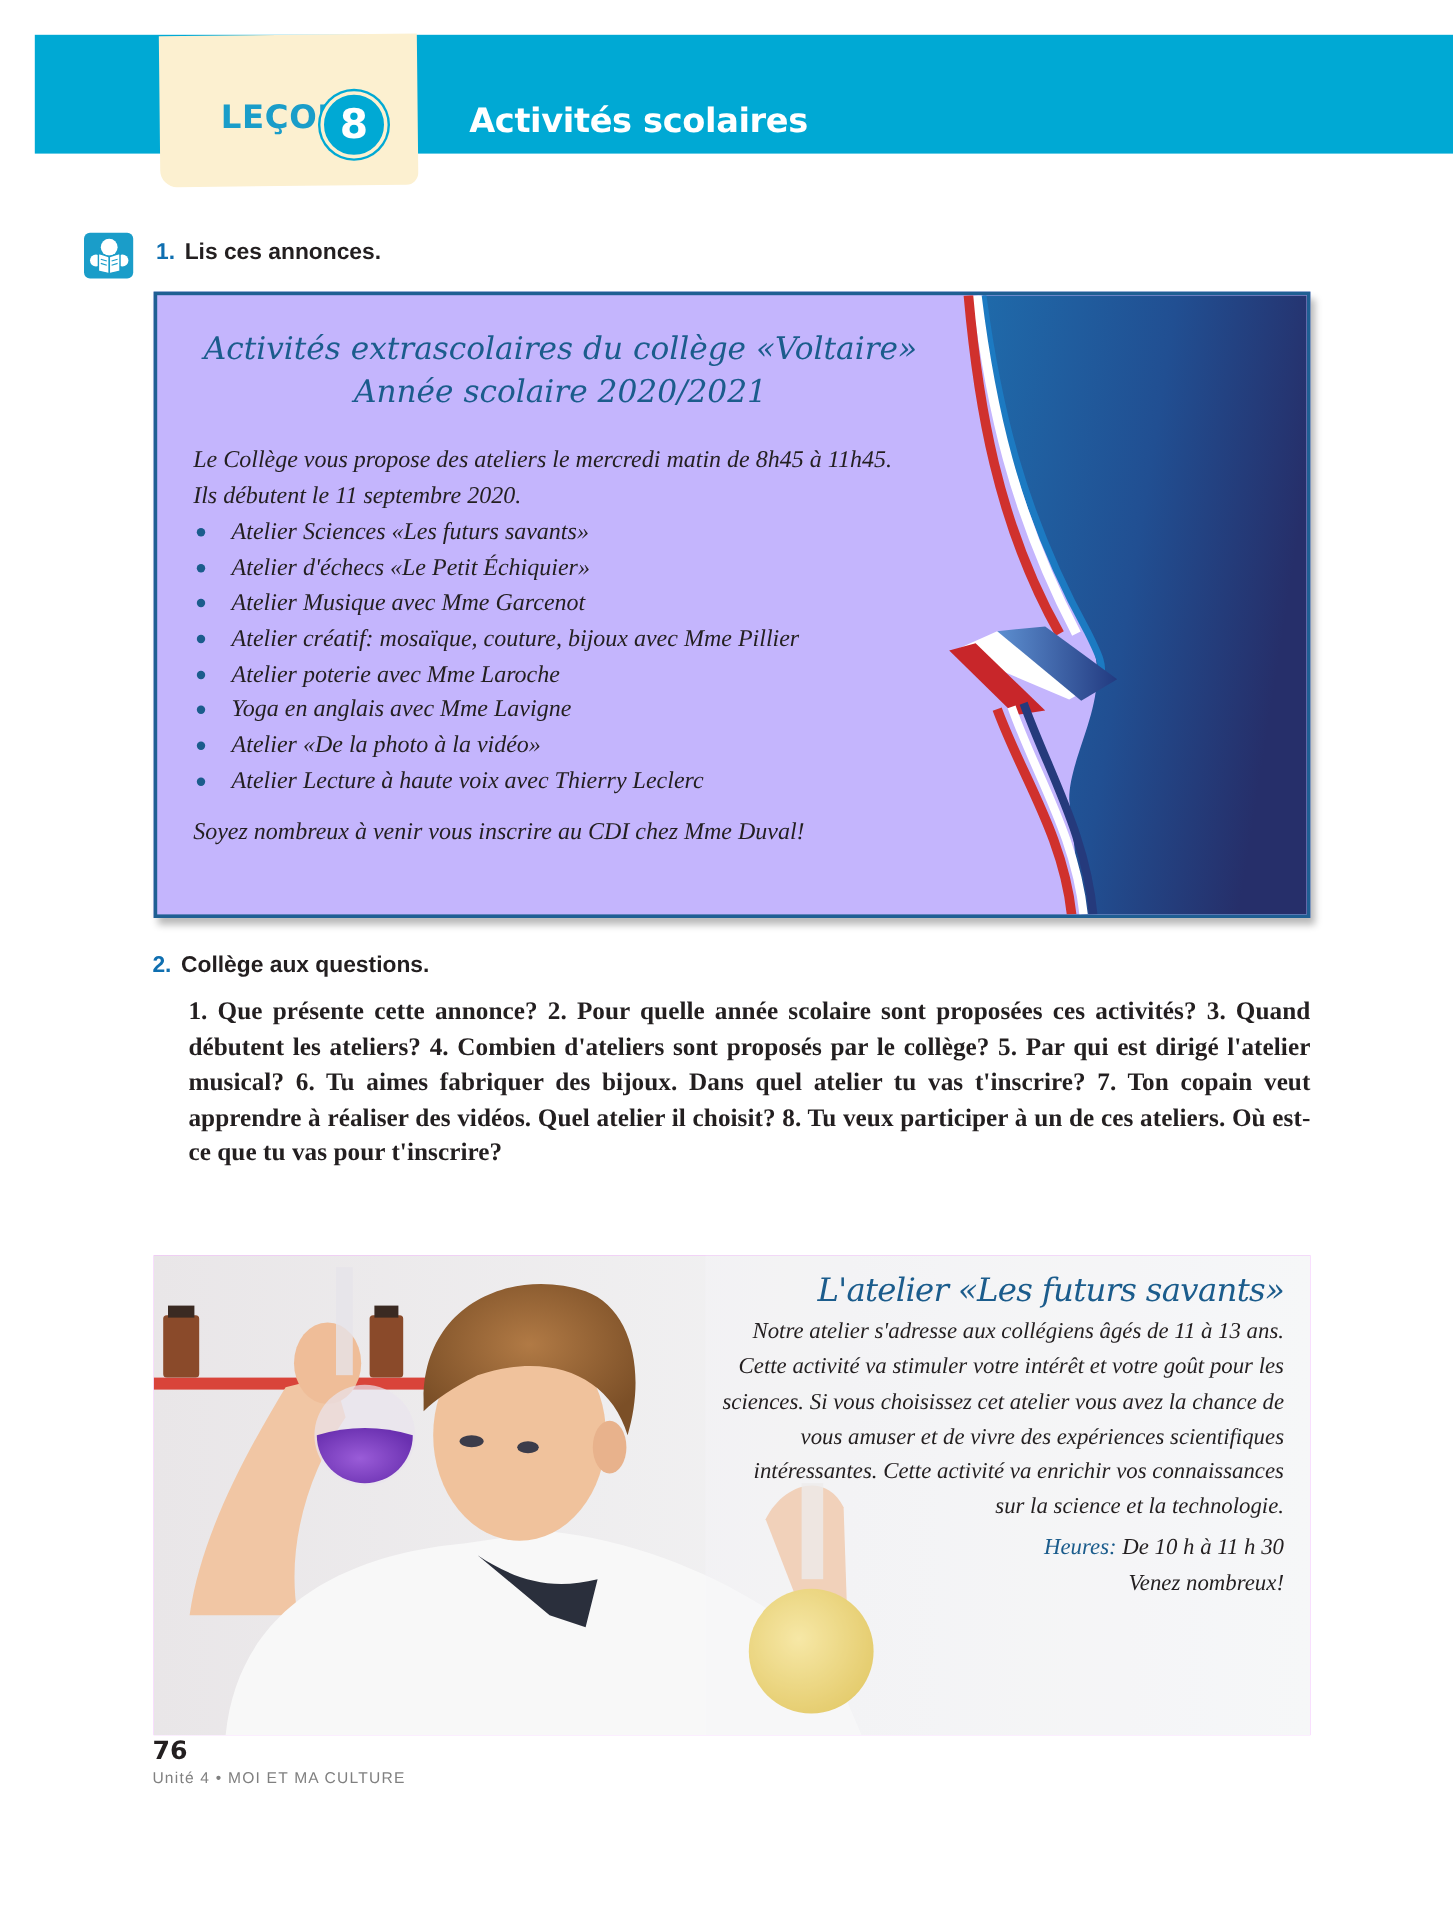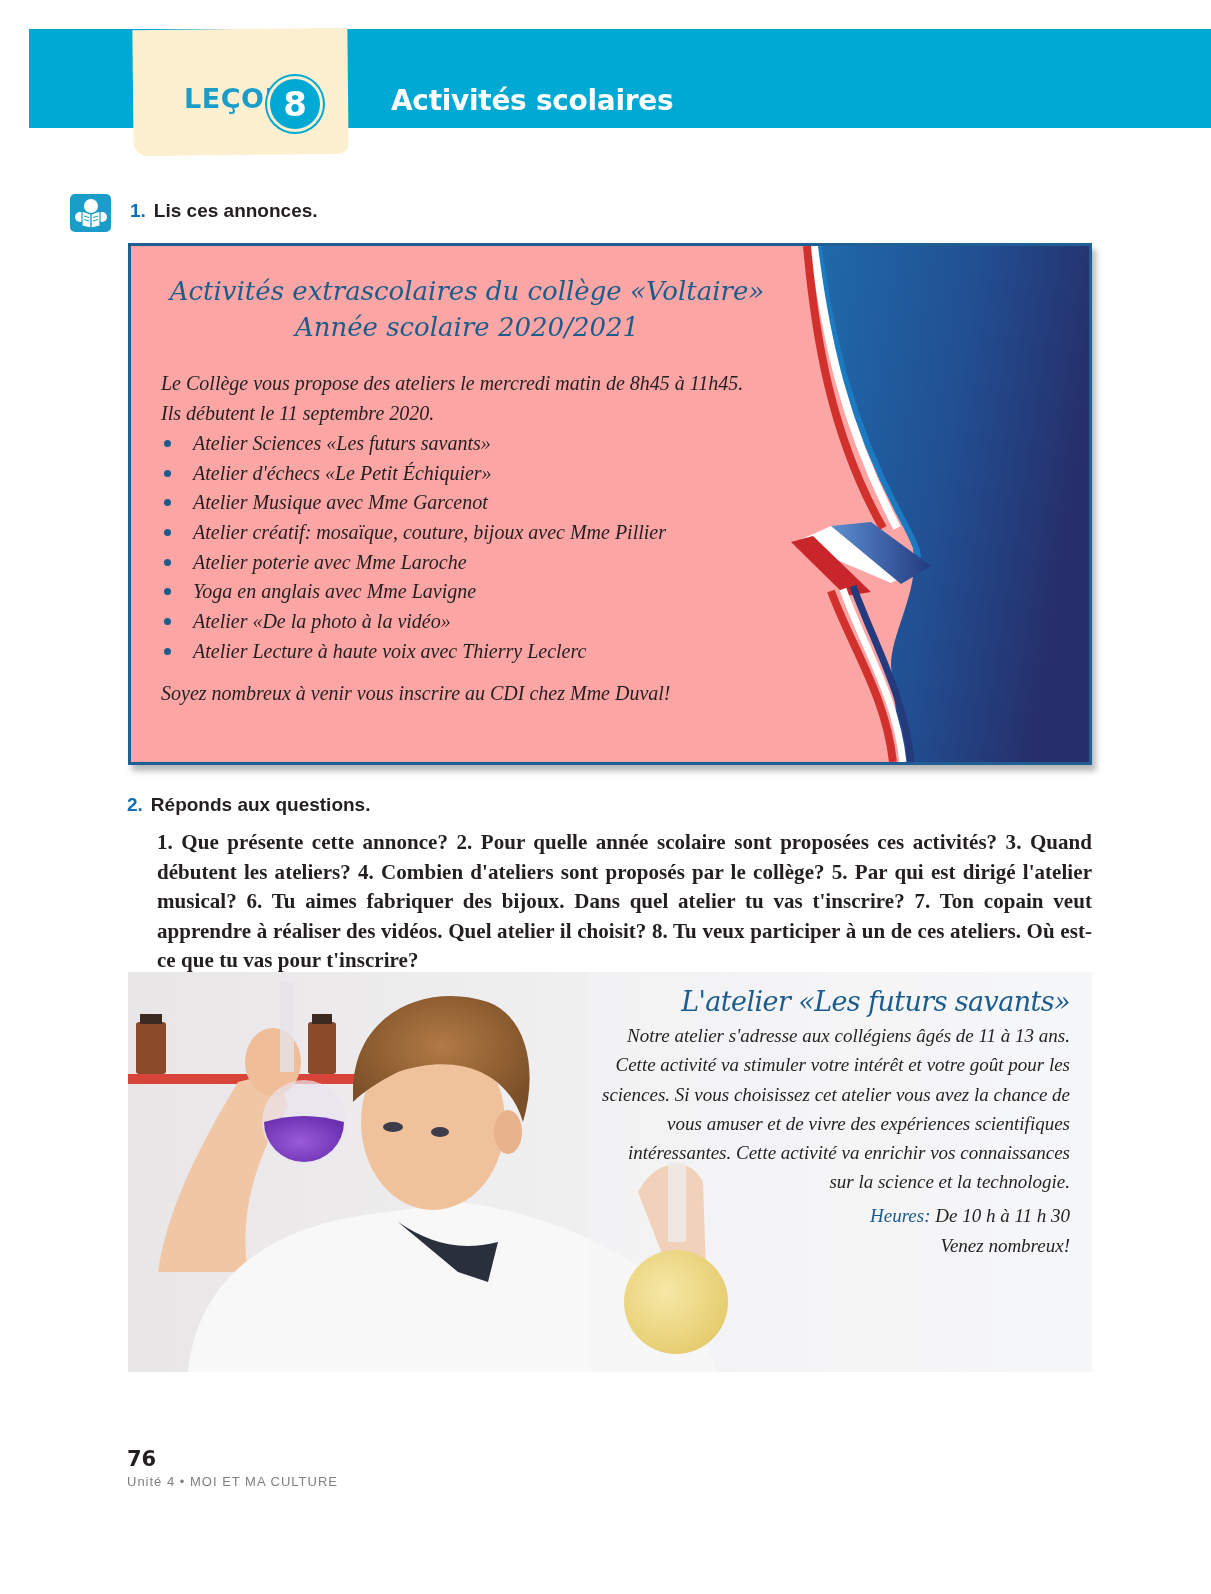--- a/index.html
+++ b/index.html
@@ -20,38 +20,38 @@
     font-size: 28px; color: #ffffff; letter-spacing: -0.3px; margin-top: 12px; }
 
   
   .ex-icon { position: absolute; left: 70px; top: 194px; width: 41px; height: 38px; background: #1a9dc9; border-radius: 5px;
     display: flex; align-items: center; justify-content: center; }
   .ex-head { position: absolute; font-weight: bold; font-size: 19px; color: #231f20; }
   .ex-head .num { color: #0f6fb0; margin-right: 8px; }
 
   
   .card { position: absolute; left: 128px; top: 243px; width: 964px; height: 522px; border: 3px solid #1f5f93;
-    background: #fca5a5; box-shadow: 4px 6px 6px rgba(0,0,0,0.28); overflow: hidden; }
+    background: #c4b5fd; box-shadow: 4px 6px 6px rgba(0,0,0,0.28); overflow: hidden; }
   .card-bg { position: absolute; left: 0; top: 0; width: 100%; height: 100%; }
   .card-title { position: absolute; left: 0; width: 672px; text-align: center; font-family: "DejaVu Serif", serif;
     font-style: italic; font-size: 26px; color: #1b5c8c; }
   .card-body { position: absolute; left: 30px; top: 122px; font-family: "Liberation Serif", serif; font-style: italic;
     font-size: 20px; color: #231f20; line-height: 30px; }
   .card-list { list-style: none; margin-top: 0; }
   .card-list li { position: relative; padding-left: 32px; height: 29.7px; }
   .card-list li::before { content: ""; position: absolute; left: 3px; top: 12px; width: 7px; height: 7px;
     border-radius: 50%; background: #1b5c8c; }
   .card-footer { margin-top: 12px; }
 
   
   .questions { position: absolute; left: 157px; top: 828px; width: 935px; font-family: "Liberation Serif", serif;
     font-size: 21px; line-height: 29.5px; color: #231f20; text-align: justify; font-weight: bold; letter-spacing: 0.05px; }
 
   
-  .photo { position: absolute; left: 128px; top: 972px; width: 964px; height: 400px; overflow: hidden; background: #f0abfc; }
+  .photo { position: absolute; left: 128px; top: 1046px; width: 964px; height: 400px; overflow: hidden; background: #f0abfc; }
   .photo svg { position: absolute; left: 0; top: 0; }
   .photo-text { position: absolute; right: 22px; top: 14px; width: 470px; text-align: right;
     font-family: "Liberation Serif", serif; font-style: italic; color: #231f20; }
   .photo-title { font-family: "DejaVu Serif", serif; font-size: 27px; color: #1b5c8c; margin-bottom: 4px; letter-spacing: -0.6px; }
   .photo-para { font-size: 19px; line-height: 29.3px; }
   .photo-info { font-size: 19px; line-height: 30px; margin-top: 4px; }
   .blue { color: #1b5c8c; }
 
   
   .page-num { position: absolute; left: 127px; top: 1447px; font-family: "DejaVu Sans", sans-serif; font-weight: bold;
@@ -121,21 +121,21 @@
       <li>Atelier poterie avec Mme Laroche</li>
       <li>Yoga en anglais avec Mme Lavigne</li>
       <li>Atelier «De la photo à la vidéo»</li>
       <li>Atelier Lecture à haute voix avec Thierry Leclerc</li>
     </ul>
     <div class="card-footer">Soyez nombreux à venir vous inscrire au CDI chez Mme Duval!</div>
   </div>
 </div>
 
 <div class="ex-head" style="left:127px; top:794px;">
-  <span class="num">2.</span><span>Réponds aux questions.</span>
+  <span class="num">2.</span><span>Collège aux questions.</span>
 </div>
 <div class="questions">1. Que présente cette annonce? 2. Pour quelle année scolaire sont proposées ces activités? 3. Quand débutent les ateliers? 4. Combien d'ateliers sont proposés par le collège? 5. Par qui est dirigé l'atelier musical? 6. Tu aimes fabriquer des bijoux. Dans quel atelier tu vas t'inscrire? 7. Ton copain veut apprendre à réaliser des vidéos. Quel atelier il choisit? 8. Tu veux participer à un de ces ateliers. Où est-ce que tu vas pour t'inscrire?</div>
 
 <div class="photo">
   <svg width="964" height="400" viewBox="0 0 964 400">
     <defs>
       <linearGradient id="wall" x1="0" y1="0" x2="1" y2="0">
         <stop offset="0" stop-color="#e9e6e8"></stop>
         <stop offset="0.6" stop-color="#f2f2f3"></stop>
         <stop offset="1" stop-color="#f6f7f8"></stop>

